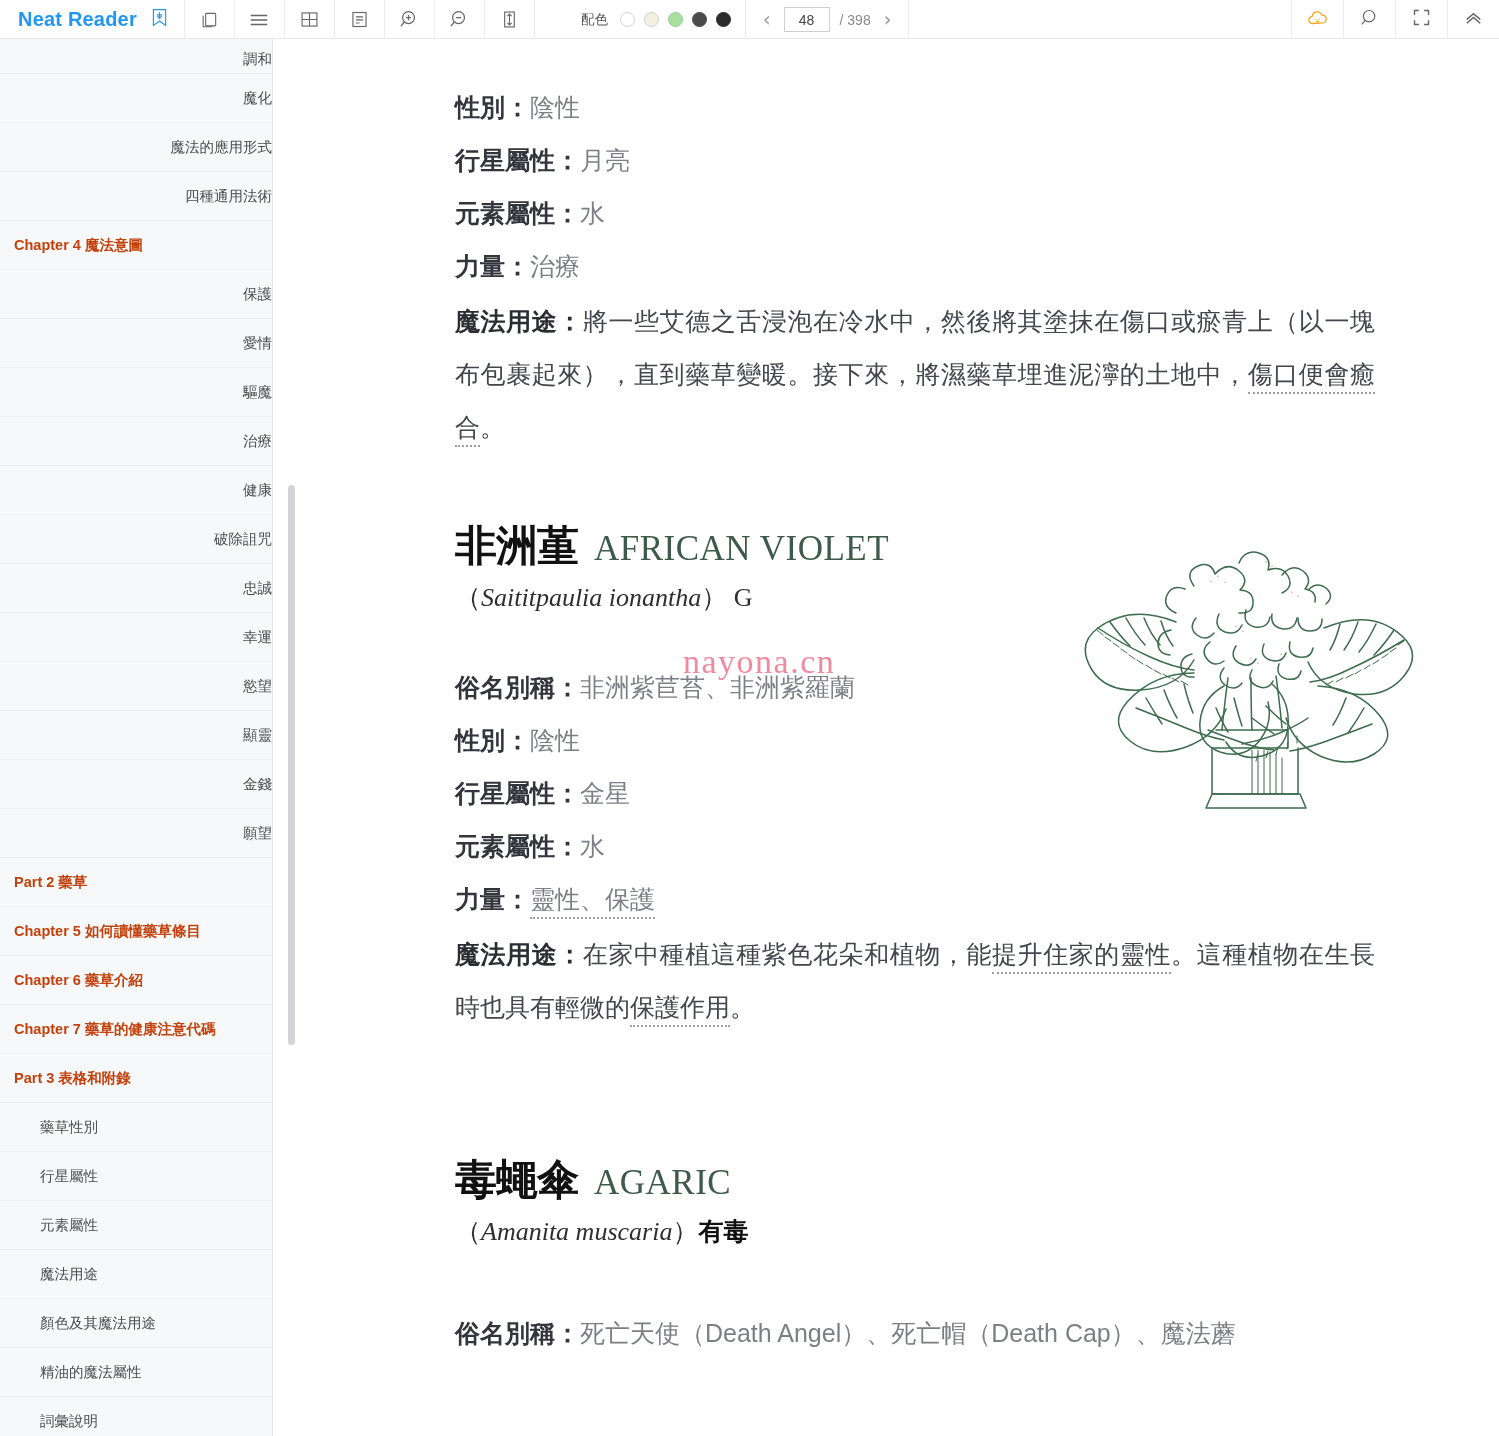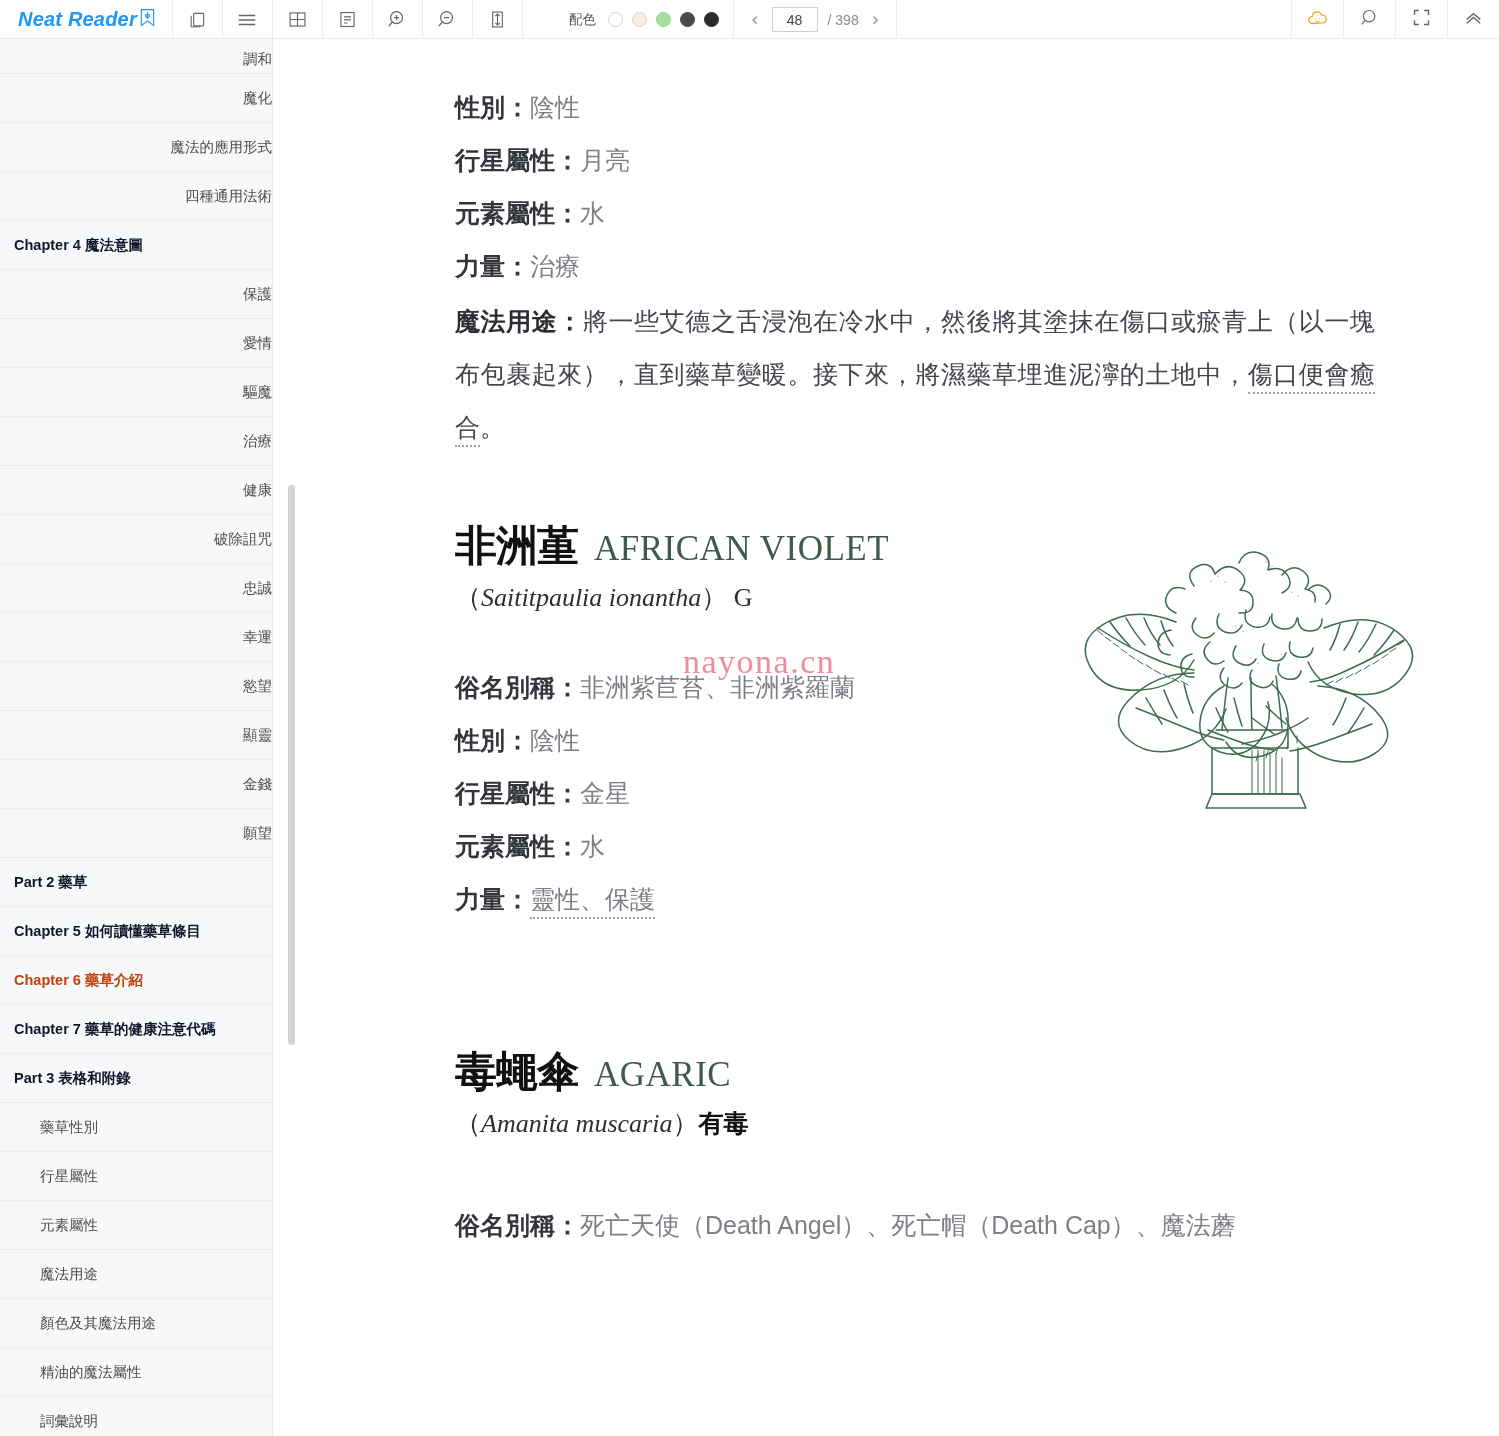--- a/index.html
+++ b/index.html
@@ -16,21 +16,21 @@
     width: 1499px; height: 39px;
     background: #ffffff;
     border-bottom: 1px solid #e8e8e8;
     display: flex; align-items: stretch;
   }
   .tb-cell {
     display: flex; align-items: center; justify-content: center;
     border-right: 1px solid #ececec;
     height: 39px;
   }
-  .brand-cell { padding: 0 14px 0 18px; gap: 0; font-style: italic; }
+  .brand-cell { padding: 0 14px 0 18px; gap: 12px; }
   .brand-title {
     color: #2196f3; font-size: 20px; font-weight: bold;
     letter-spacing: .2px; white-space: nowrap;
   }
   .icon-cell { width: 50px; }
   .icon-cell svg { display: block; }
   .ic { stroke: #666; fill: none; stroke-width: 1.3; }
 
   .scheme-cell { padding: 0 14px; gap: 9px; }
   .scheme-label { font-size: 13.5px; color: #555; margin-right: 3px; white-space: nowrap; margin-left: 32px; }
@@ -55,21 +55,21 @@
     background: #f7f8fa;
     border-right: 1px solid #e6e6e6;
     overflow: hidden;
   }
   .toc-item {
     height: 49px; display: flex; align-items: center;
     border-bottom: 1px solid #ededee;
     font-size: 14.5px; color: #4c4c4c;
     cursor: pointer; white-space: nowrap;
   }
-  .toc-item.lvl0 { padding-left: 14px; font-weight: bold; color: #0f172a; }
+  .toc-item.lvl0 { padding-left: 14px; font-weight: bold; color: #c2410c; }
   .toc-item.lvl1 { padding-left: 56px; justify-content: flex-end; }
   .toc-item.lvl2 { padding-left: 40px; }
   .toc-item.active { color: #c2410c; font-weight: bold; }
   .toc-item.partial { height: 35px; align-items: flex-end; padding-bottom: 4px; }
 
   .sb-scroll-track {
     position: absolute; top: 39px; left: 288px;
     width: 7px; height: 1397px;
     background: transparent;
   }
@@ -483,20 +483,23 @@
           <b>行星屬性：</b><span>金星</span>
         </div>
         <div class="attr-line">
           <b>元素屬性：</b><span>水</span>
         </div>
         <div class="attr-line">
           <b>力量：</b><span class="emph">靈性、保護</span>
         </div>
       </div>
 
+      <div class="body-para" style="margin-top:2px;">
+        <b>魔法用途：</b><span>在家中種植這種紫色花朵和植物，能</span><span class="emph">提升住家的靈性</span><span>。這種植物在生長時也具有輕微的</span><span class="emph">保護作用</span><span>。</span>
+      </div>
     </div>
 
     <div class="entry-head" style="margin-top:118px;">
       <div class="entry-title">
         <span class="cn-name">毒蠅傘</span>
         <span class="en-name">AGARIC</span>
       </div>
       <div class="sci-name">
         <span>（</span><i>Amanita muscaria</i><span>）</span><span class="sci-cn">有毒</span>
       </div>

